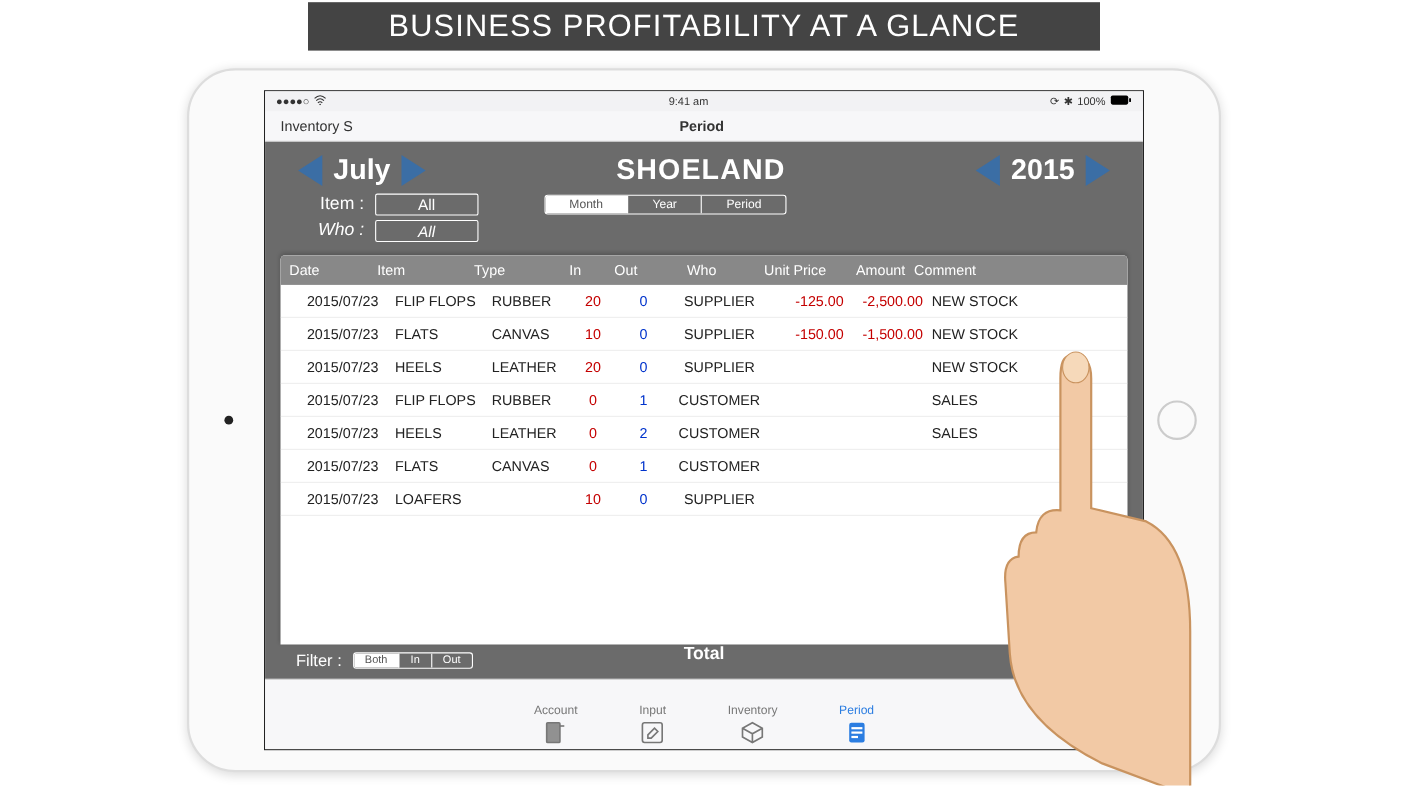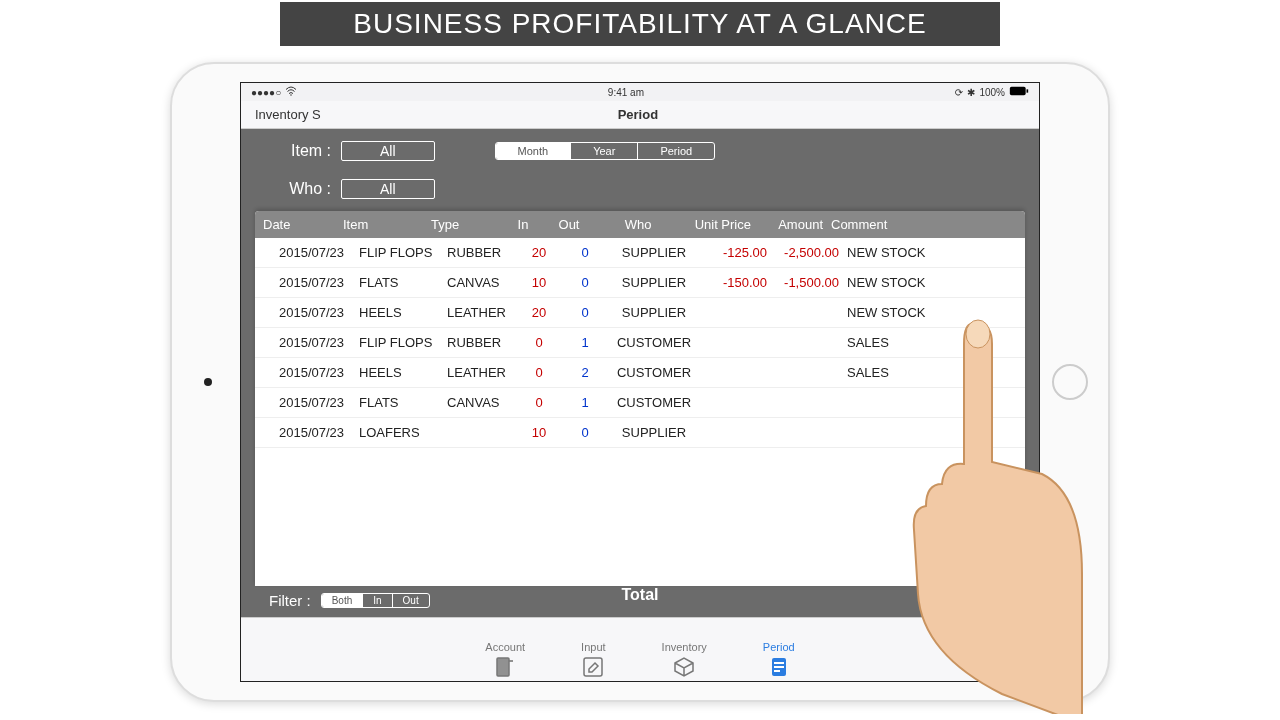--- a/index.html
+++ b/index.html
@@ -106,33 +106,46 @@
     </div>
 
     <div class="nav-bar">
       <span>Inventory S</span>
       <span class="nav-title">Period</span>
       <span style="width:70px"></span>
     </div>
 
     <div class="content">
 
+      <div class="period-row">
+        <div class="period-seg">
+          <div class="arrow arrow-left"></div>
+          <div class="period-label">July</div>
+          <div class="arrow arrow-right"></div>
+        </div>
+        <div class="company">SHOELAND</div>
+        <div class="period-seg">
+          <div class="arrow arrow-left"></div>
+          <div class="period-label">2015</div>
+          <div class="arrow arrow-right"></div>
+        </div>
+      </div>
 
       <div class="filter-row">
         <div class="filter-pair">
           <span class="filter-label">Item :</span>
           <span class="sel-box">All</span>
         </div>
         <div class="seg" id="view-seg">
             <div class="active">Month</div>
             <div>Year</div>
             <div>Period</div>
           </div>
       </div>
-      <div class="filter-row" style="margin-top:14px;">
+      <div class="filter-row" style="margin-top:0;font-style:italic;">
         <div class="filter-pair">
           <span class="filter-label">Who :</span>
           <span class="sel-box">All</span>
         </div>
       </div>
 
       <div class="table-wrap">
         <div class="thead" id="thead">
             <div class="col c-date">Date</div>
             <div class="col c-item">Item</div>

